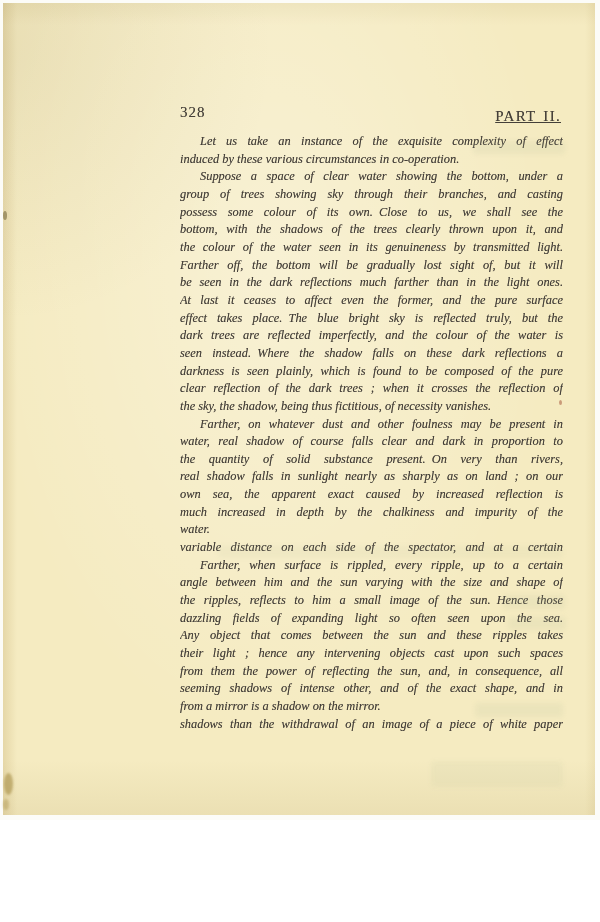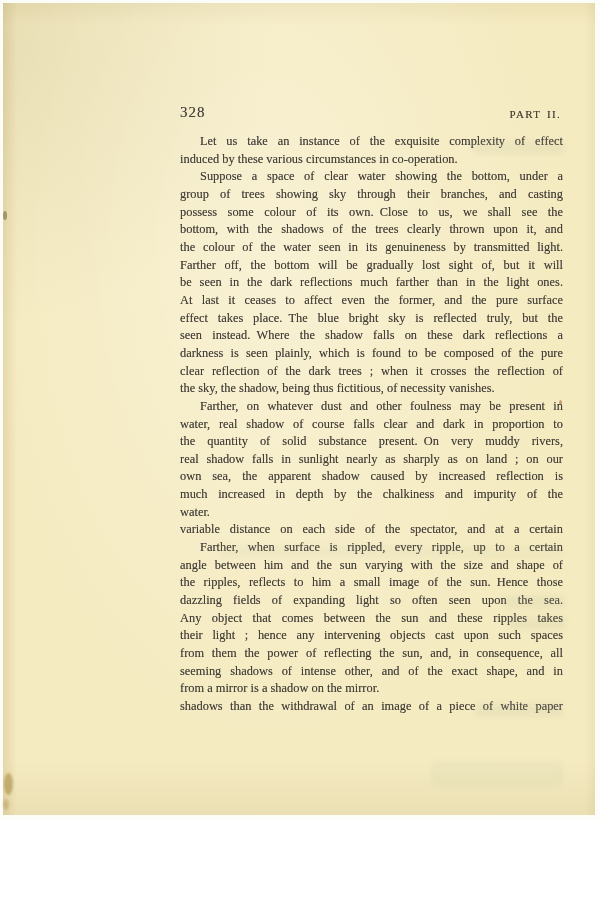--- a/index.html
+++ b/index.html
@@ -32,29 +32,31 @@
     font-size:15px;letter-spacing:1px;
     text-shadow:0 0 0.5px rgba(68,63,56,0.55);
   }
   .head-title{
     position:absolute;left:0;right:0;top:3px;text-align:center;
     font-size:10.5px;letter-spacing:1.8px;word-spacing:5px;
     text-shadow:0 0 0.5px rgba(68,63,56,0.6);
   }
   .head-part{
     position:absolute;right:2px;top:4px;
-    font-size:11px;letter-spacing:1.3px;word-spacing:2px;
+    font-size:15px;letter-spacing:1.3px;word-spacing:2px;
     text-shadow:0 0 0.4px rgba(68,63,56,0.55);
+    text-decoration:underline;
   }
   
   .text-block{
     position:absolute;left:177px;top:130px;width:383px;
     color:#423d37;
     font-size:12.4px;
     text-shadow:0 0 0.5px rgba(66,61,55,0.5);
+    font-style:italic;
   }
   .line{
     height:17.67px;line-height:17.67px;
     overflow:hidden;
     text-align:justify;
     text-align-last:justify;
     text-justify:inter-word;
     white-space:normal;
   }
   .line.first{padding-left:20px;box-sizing:border-box;}
@@ -90,29 +92,30 @@
         <div class="line end">induced by these various circumstances in co-operation.</div>
         <div class="line first">Suppose a space of clear water showing the bottom, under a</div>
         <div class="line">group of trees showing sky through their branches, and casting</div>
         <div class="line">possess some colour of its own. Close to us, we shall see the</div>
         <div class="line">bottom, with the shadows of the trees clearly thrown upon it, and</div>
         <div class="line">the colour of the water seen in its genuineness by transmitted light.</div>
         <div class="line">Farther off, the bottom will be gradually lost sight of, but it will</div>
         <div class="line">be seen in the dark reflections much farther than in the light ones.</div>
         <div class="line">At last it ceases to affect even the former, and the pure surface</div>
         <div class="line">effect takes place. The blue bright sky is reflected truly, but the</div>
+        <div class="line">dark trees are reflected imperfectly, and the colour of the water is</div>
         <div class="line">seen instead. Where the shadow falls on these dark reflections a</div>
         <div class="line">darkness is seen plainly, which is found to be composed of the pure</div>
         <div class="line">clear reflection of the dark trees ; when it crosses the reflection of</div>
         <div class="line end">the sky, the shadow, being thus fictitious, of necessity vanishes.</div>
         <div class="line first">Farther, on whatever dust and other foulness may be present in</div>
         <div class="line">water, real shadow of course falls clear and dark in proportion to</div>
-        <div class="line">the quantity of solid substance present. On very muddy rivers,</div>
+        <div class="line">the quantity of solid substance present. On very than rivers,</div>
         <div class="line">real shadow falls in sunlight nearly as sharply as on land ; on our</div>
-        <div class="line">own sea, the apparent shadow caused by increased reflection is</div>
+        <div class="line">own sea, the apparent exact caused by increased reflection is</div>
         <div class="line">much increased in depth by the chalkiness and impurity of the</div>
         <div class="line end">water.</div>
         <div class="line">variable distance on each side of the spectator, and at a certain</div>
         <div class="line first">Farther, when surface is rippled, every ripple, up to a certain</div>
         <div class="line">angle between him and the sun varying with the size and shape of</div>
         <div class="line">the ripples, reflects to him a small image of the sun. Hence those</div>
         <div class="line">dazzling fields of expanding light so often seen upon the sea.</div>
         <div class="line">Any object that comes between the sun and these ripples takes</div>
         <div class="line">their light ; hence any intervening objects cast upon such spaces</div>
         <div class="line">from them the power of reflecting the sun, and, in consequence, all</div>

